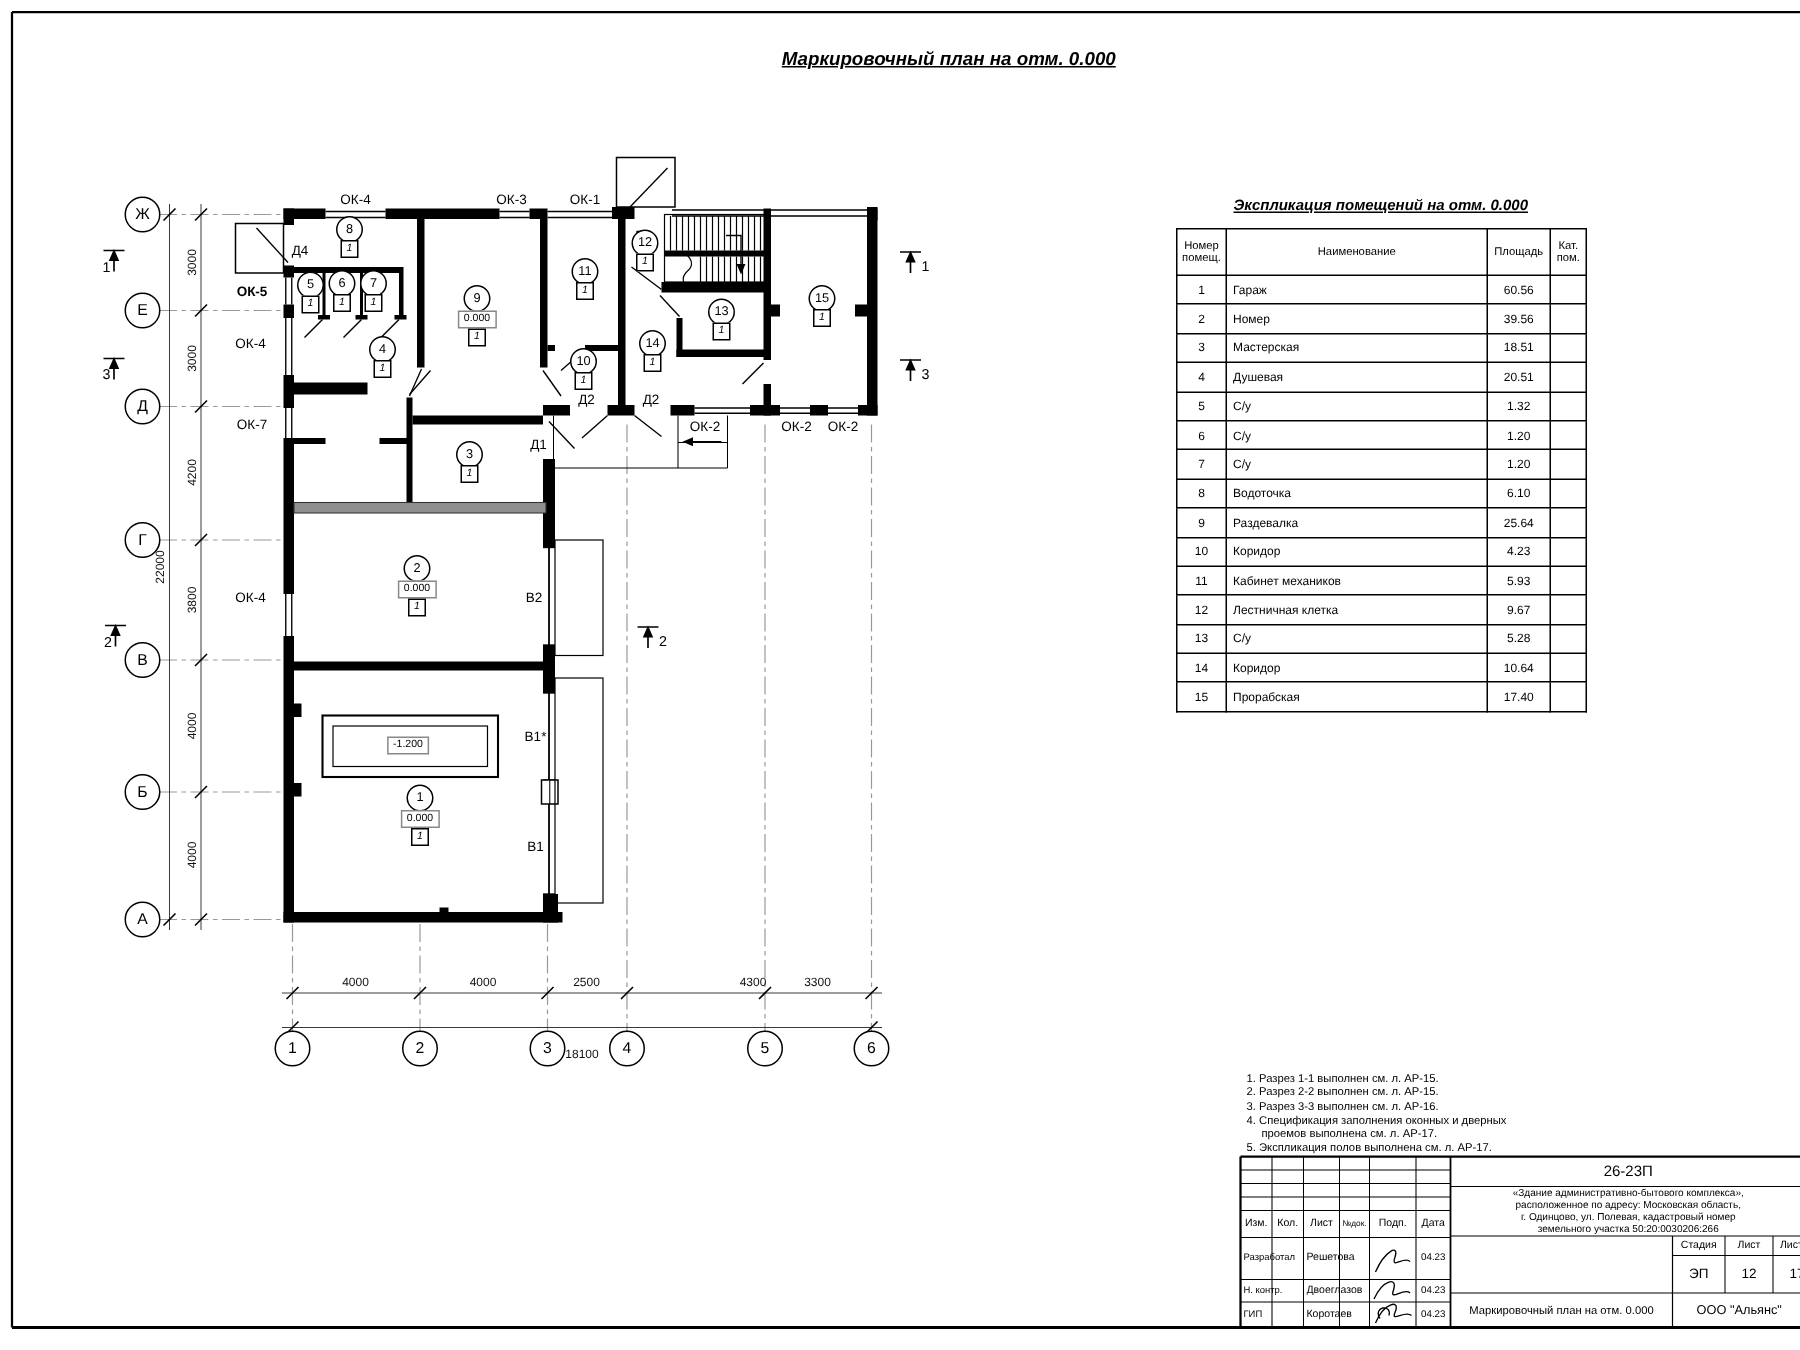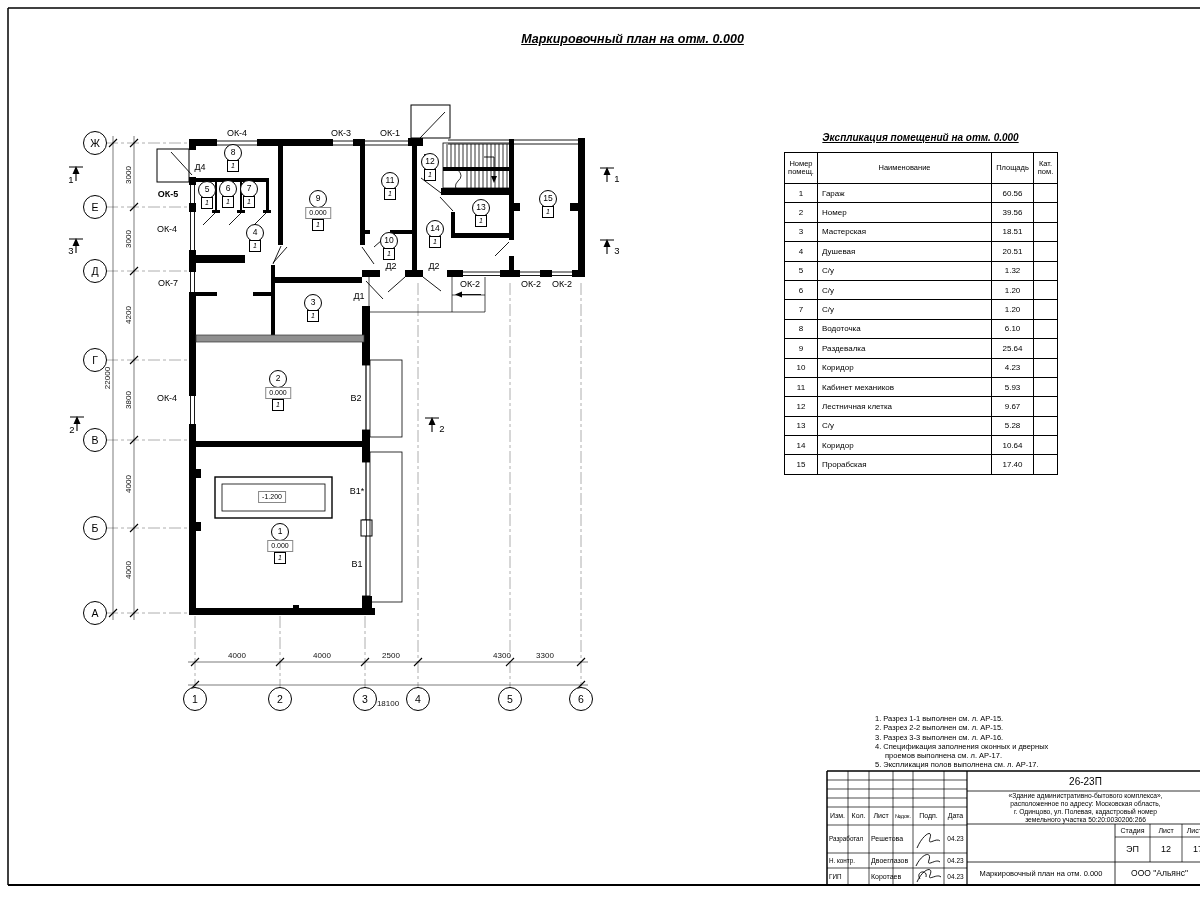--- a/index.html
+++ b/index.html
@@ -26,21 +26,21 @@
     font-size:10px;font-weight:bold;font-style:italic;text-decoration:underline;white-space:nowrap;}
   #expl{position:absolute;left:784px;top:152px;border-collapse:collapse;table-layout:fixed;background:#fff;}
   #expl td,#expl th{border:1px solid #000;padding:0;font-weight:normal;overflow:hidden;}
   #expl{border:1.5px solid #000;}
   #expl th{font-size:7.5px;line-height:8.5px;height:30px;text-align:center;}
   #expl td{font-size:8px;height:18.4px;}
   #expl td.c{text-align:center;}
   #expl td.n{text-align:left;padding-left:4px;}
   #expl tr.total td{font-size:8.5px;}
   
-  #notes{position:absolute;left:831px;top:714px;font-size:7.5px;line-height:9.3px;margin-left:44px;}
+  #notes{position:absolute;left:831px;top:714px;font-size:7.5px;line-height:9.3px;}
   .note-ind{margin-left:10px;}
   
   .tb{position:absolute;overflow:hidden;white-space:nowrap;}
   .tb.c{text-align:center;}
 </style>
 </head>
 <body>
 
 <div id="sheet">
 

